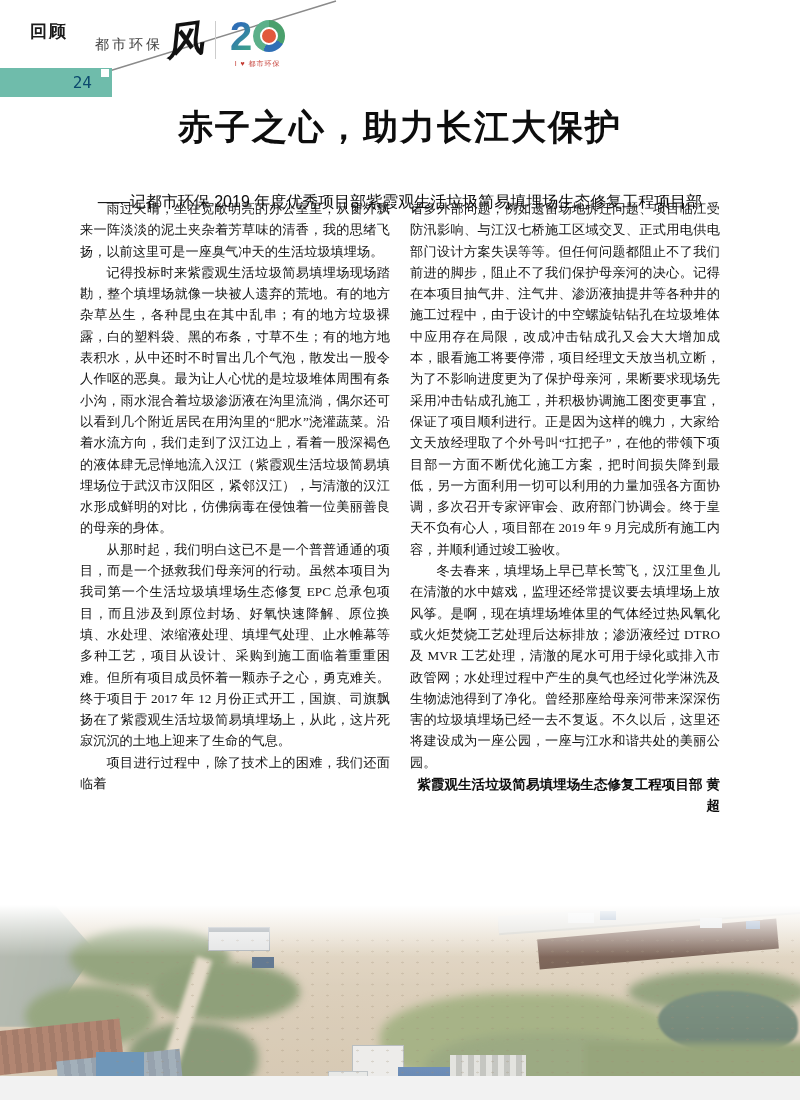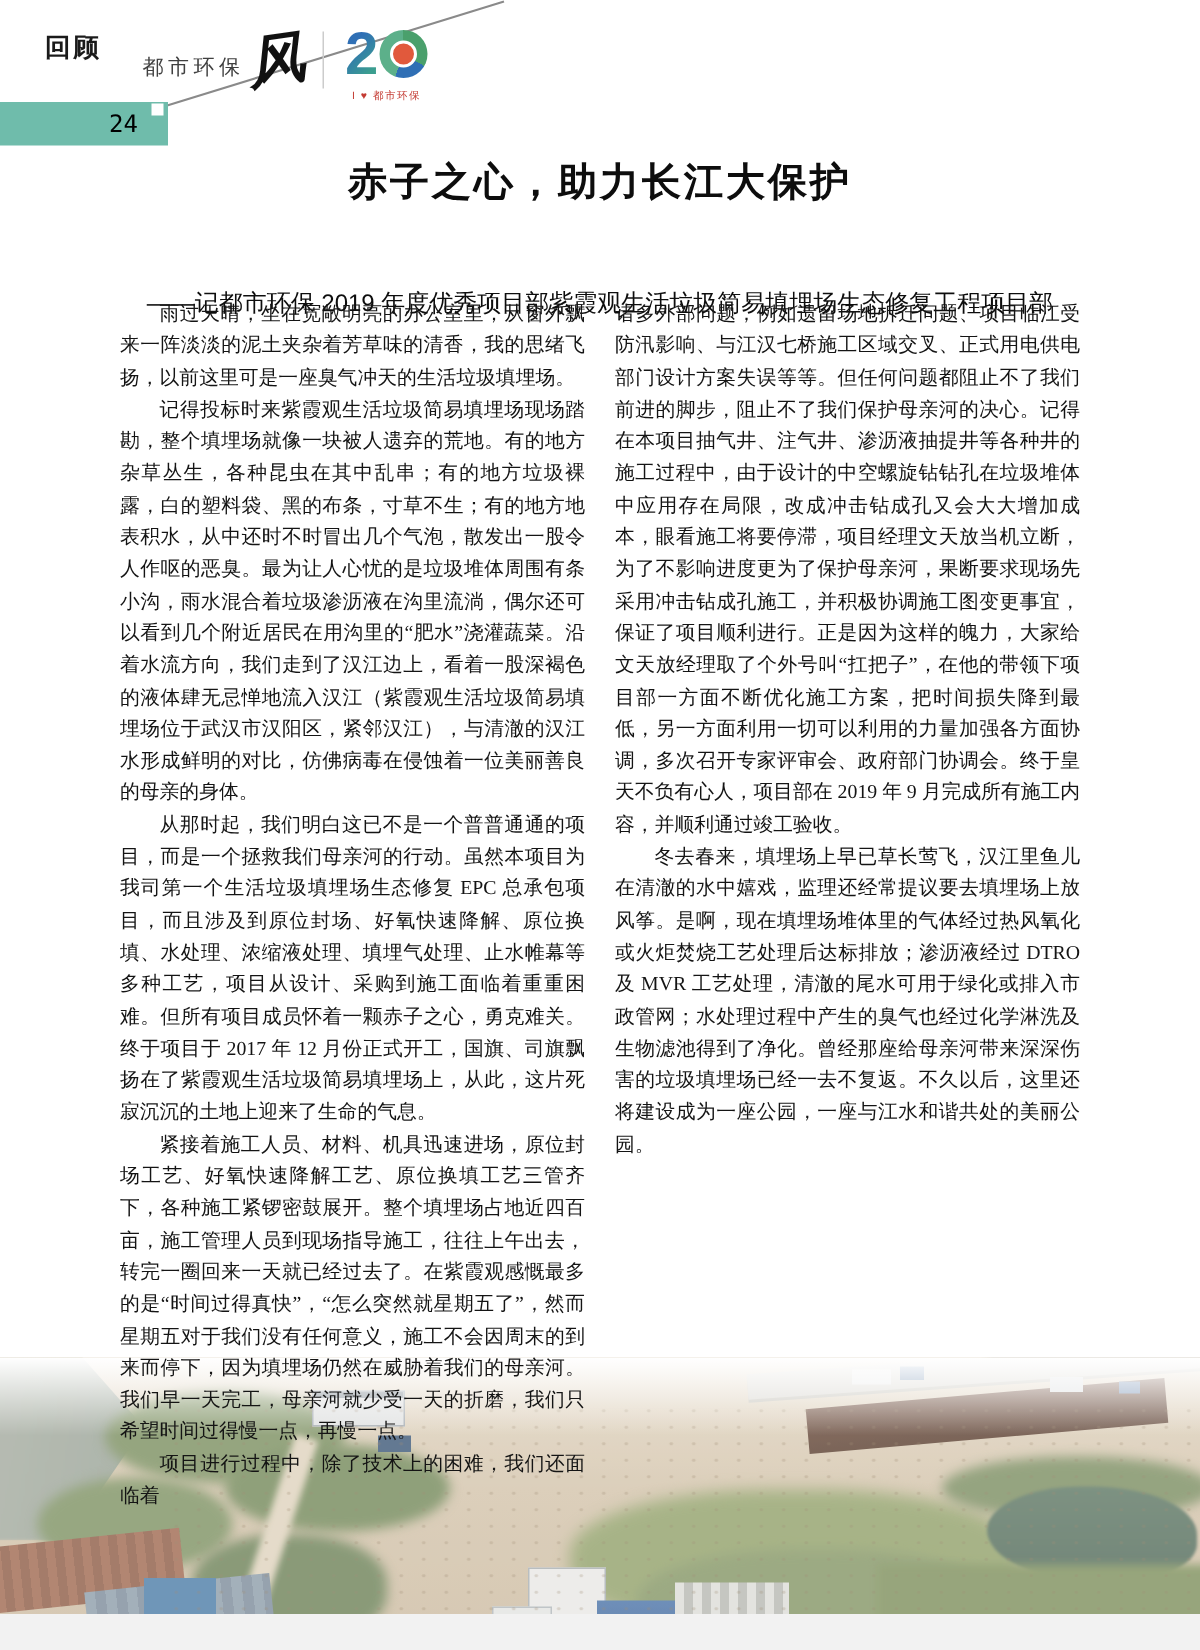--- a/index.html
+++ b/index.html
@@ -13,21 +13,21 @@
 
   
   .section-label {
     position:absolute; left:30px; top:20px;
     font-family:"Liberation Sans","DejaVu Sans",sans-serif;
     font-size:17px; font-weight:bold; letter-spacing:2px; color:#1a1a1a;
   }
   .diag-svg { position:absolute; left:0; top:0; width:360px; height:80px; }
   .page-num-box {
     position:absolute; left:0; top:68px; width:112px; height:29px;
-    background:#6fbcab; color:#000000;
+    background:#6fbcab; color:#0c4a6e;
     font-family:"DejaVu Sans Mono","Liberation Mono",monospace;
     font-size:16px; line-height:29px; text-align:right; padding-right:20px;
   }
   .page-num-corner {
     position:absolute; left:101px; top:69px; width:8px; height:8px;
     background:#ffffff;
   }
   .brand-row { position:absolute; left:95px; top:14px; height:52px; display:flex; align-items:center; }
   .brand-text {
     font-family:"Liberation Sans","DejaVu Sans",sans-serif;
@@ -60,21 +60,21 @@
     margin-top:3px;
     font-family:"Liberation Sans","DejaVu Sans",sans-serif;
     font-size:7px; color:#c43b33; letter-spacing:1px; white-space:nowrap;
   }
 
   
   .article-title {
     position:absolute; left:0; top:104px; width:100%;
     text-align:center;
     font-family:"Liberation Sans","DejaVu Sans",sans-serif;
-    font-size:26px; font-weight:bold; letter-spacing:2px; color:#0d0d0d;
+    font-size:35px; font-weight:bold; letter-spacing:2px; color:#0d0d0d;
   }
   .article-subtitle {
     position:absolute; left:0; top:160px; width:100%;
     text-align:center;
     font-family:"Liberation Sans","DejaVu Sans",sans-serif;
     font-size:16px; font-weight:500; color:#0d0d0d;margin-top:32px;
   }
 
   
   .body-wrap {
@@ -171,29 +171,29 @@
 
   <div class="article-title">赤子之心，助力长江大保护</div>
   <div class="article-subtitle">——记都市环保 2019 年度优秀项目部紫霞观生活垃圾简易填埋场生态修复工程项目部</div>
 
   <div class="body-wrap">
     <div class="col">
       <div>
           <p class="para">雨过天晴，坐在宽敞明亮的办公室里，从窗外飘来一阵淡淡的泥土夹杂着芳草味的清香，我的思绪飞扬，以前这里可是一座臭气冲天的生活垃圾填埋场。</p>
           <p class="para">记得投标时来紫霞观生活垃圾简易填埋场现场踏勘，整个填埋场就像一块被人遗弃的荒地。有的地方杂草丛生，各种昆虫在其中乱串；有的地方垃圾裸露，白的塑料袋、黑的布条，寸草不生；有的地方地表积水，从中还时不时冒出几个气泡，散发出一股令人作呕的恶臭。最为让人心忧的是垃圾堆体周围有条小沟，雨水混合着垃圾渗沥液在沟里流淌，偶尔还可以看到几个附近居民在用沟里的“肥水”浇灌蔬菜。沿着水流方向，我们走到了汉江边上，看着一股深褐色的液体肆无忌惮地流入汉江（紫霞观生活垃圾简易填埋场位于武汉市汉阳区，紧邻汉江），与清澈的汉江水形成鲜明的对比，仿佛病毒在侵蚀着一位美丽善良的母亲的身体。</p>
           <p class="para">从那时起，我们明白这已不是一个普普通通的项目，而是一个拯救我们母亲河的行动。虽然本项目为我司第一个生活垃圾填埋场生态修复 EPC 总承包项目，而且涉及到原位封场、好氧快速降解、原位换填、水处理、浓缩液处理、填埋气处理、止水帷幕等多种工艺，项目从设计、采购到施工面临着重重困难。但所有项目成员怀着一颗赤子之心，勇克难关。终于项目于 2017 年 12 月份正式开工，国旗、司旗飘扬在了紫霞观生活垃圾简易填埋场上，从此，这片死寂沉沉的土地上迎来了生命的气息。</p>
-          <p class="para">紧接着施工人员、材料、机具迅速进场，原位封场工艺、好氧快速降解工艺、原位换填工艺三管齐下，各种施工紧锣密鼓展开。整个填埋场占地近四百亩，施工管理人员到现场指导施工，往往上午出去，转完一圈回来一天就已经过去了。在紫霞观感慨最多的是“时间过得真快”，“怎么突然就星期五了”，然而星期五对于我们没有任何意义，施工不会因周末的到来而停下，因为填埋场仍然在威胁着我们的母亲河。我们早一天完工，母亲河就少受一天的折磨，我们只希望时间过得慢一点，再慢一点。</p>
           <p class="para">项目进行过程中，除了技术上的困难，我们还面临着</p>
         </div>
     </div>
     <div class="col">
       <div>
           <p class="para no-indent">诸多外部问题，例如遗留场地拆迁问题、项目临江受防汛影响、与江汉七桥施工区域交叉、正式用电供电部门设计方案失误等等。但任何问题都阻止不了我们前进的脚步，阻止不了我们保护母亲河的决心。记得在本项目抽气井、注气井、渗沥液抽提井等各种井的施工过程中，由于设计的中空螺旋钻钻孔在垃圾堆体中应用存在局限，改成冲击钻成孔又会大大增加成本，眼看施工将要停滞，项目经理文天放当机立断，为了不影响进度更为了保护母亲河，果断要求现场先采用冲击钻成孔施工，并积极协调施工图变更事宜，保证了项目顺利进行。正是因为这样的魄力，大家给文天放经理取了个外号叫“扛把子”，在他的带领下项目部一方面不断优化施工方案，把时间损失降到最低，另一方面利用一切可以利用的力量加强各方面协调，多次召开专家评审会、政府部门协调会。终于皇天不负有心人，项目部在 2019 年 9 月完成所有施工内容，并顺利通过竣工验收。</p>
           <p class="para">冬去春来，填埋场上早已草长莺飞，汉江里鱼儿在清澈的水中嬉戏，监理还经常提议要去填埋场上放风筝。是啊，现在填埋场堆体里的气体经过热风氧化或火炬焚烧工艺处理后达标排放；渗沥液经过 DTRO 及 MVR 工艺处理，清澈的尾水可用于绿化或排入市政管网；水处理过程中产生的臭气也经过化学淋洗及生物滤池得到了净化。曾经那座给母亲河带来深深伤害的垃圾填埋场已经一去不复返。不久以后，这里还将建设成为一座公园，一座与江水和谐共处的美丽公园。</p>
         </div>
+      <p class="byline">紫霞观生活垃圾简易填埋场生态修复工程项目部 黄超</p>
     </div>
   </div>
 
   <div class="photo" aria-label="aerial-view-of-landfill-restoration-site">
     <div class="shape river"></div>
     <div class="shape trees1"></div>
     <div class="shape trees2"></div>
     <div class="shape trees3"></div>
     <div class="shape trees4"></div>
     <div class="shape dirt-road"></div>

